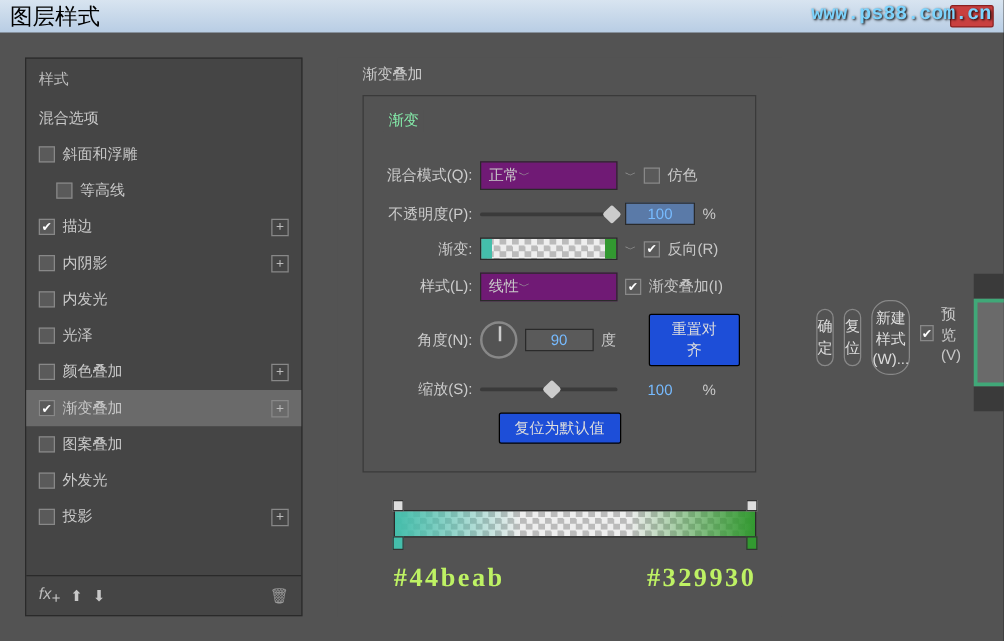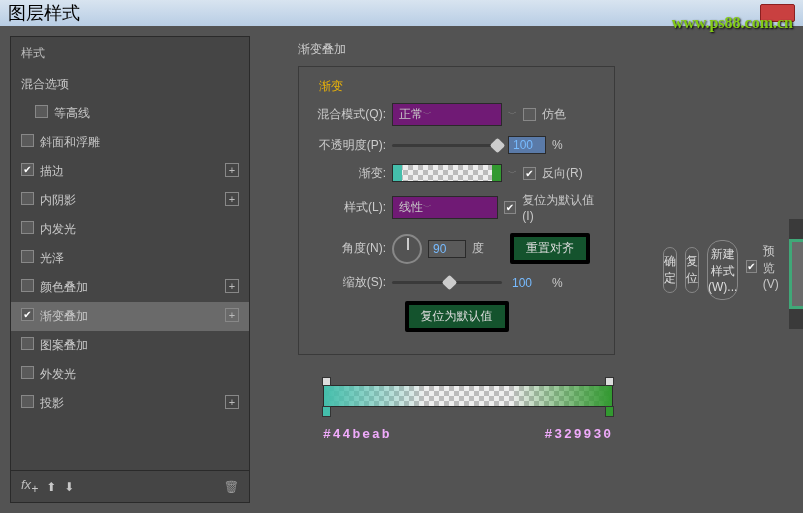--- a/index.html
+++ b/index.html
@@ -1,84 +1,84 @@
 <!DOCTYPE html>
 <html><head>
 <meta charset="utf-8">
 <style>
 *{box-sizing:border-box;margin:0;padding:0;font-family:"Microsoft YaHei",sans-serif;font-size:12px;color:#c8c8c8}
 body{background:#1a1a1a;width:803px;height:513px;overflow:hidden}
 .window{width:803px;height:513px;background:#535353;position:relative}
 .titlebar{height:26px;background:linear-gradient(#d8e4f0,#b8cde4);display:flex;align-items:center;padding:0 8px;justify-content:space-between}
 .titlebar-text{color:#000;font-size:18px}
-.watermark{position:absolute;top:14px;right:10px;color:#84cc16;font-family:Liberation Serif, serif;font-size:16px;font-weight:bold;text-shadow:1px 1px 2px #000;z-index:100}
+.watermark{position:absolute;top:2px;right:10px;color:#7dd3fc;font-family:Liberation Mono, monospace;font-size:16px;font-weight:bold;text-shadow:1px 1px 2px #000;z-index:100}
 .close-btn{width:35px;height:18px;background:#c94040;border:1px solid #8a2020;border-radius:2px;position:relative}
-.content{display:flex;padding:10px;gap:28px;height:calc(100% - 26px)}
+.content{display:flex;padding:20px;gap:28px;height:calc(100% - 26px)}
 .sidebar{width:240px;background:#454545;border:1px solid #2a2a2a;display:flex;flex-direction:column}
 .sidebar-header{padding:8px 10px;color:#bbb}
-.sidebar-item{display:flex;align-items:flex-start;padding:6px 10px;gap:6px;cursor:pointer;position:relative}
+.sidebar-item{display:flex;align-items:center;padding:6px 10px;gap:6px;cursor:pointer;position:relative}
 .sidebar-item.sub{padding-left:24px}
 .sidebar-item.selected{background:#6a6a6a}
 .cb{width:13px;height:13px;border:1px solid #888;background:#5a5a5a;display:inline-flex;align-items:center;justify-content:center;font-size:10px;color:#fff}
 .cb.checked::after{content:"✔";color:#fff;font-size:10px}
 .plus{position:absolute;right:10px;width:14px;height:14px;border:1px solid #888;display:flex;align-items:center;justify-content:center;font-size:11px;color:#bbb}
 .sidebar-footer{margin-top:auto;display:flex;padding:6px 10px;gap:8px;border-top:1px solid #2a2a2a;align-items:center}
 .fx-icon{color:#bbb;font-style:italic;font-size:13px}
 .trash{margin-left:auto;color:#999}
 .main{flex:1;background:#535353;padding:5px 20px;position:relative}
 .panel-title{color:#ccc;margin-bottom:8px}
 .fieldset{border:1px solid #3a3a3a;padding:12px;margin-bottom:10px}
-.fieldset-label{color:#eab308;margin:-18px 0 8px 4px;background:#535353;display:inline-block;padding:0 4px}
+.fieldset-label{color:#86efac;margin:-18px 0 24px 4px;background:#535353;display:inline-block;padding:0 4px}
 .row{display:flex;align-items:center;margin-bottom:10px;gap:6px}
 .label{text-align:right;min-width:75px;color:#ccc}
 .select{background:#701a75;border:1px solid #2a2a2a;padding:2px 6px;width:110px;display:flex;justify-content:flex-start;align-items:center}
 .chev{font-size:9px;color:#999}
-.num-input{background:#5a5a5a;border:1px solid #2a2a2a;color:#77bbff;padding:1px 4px;width:38px;text-align:left}
+.num-input{background:#5a5a5a;border:1px solid #2a2a2a;color:#77bbff;padding:1px 4px;width:56px;text-align:center}
 .num-input.sel{background:#5a7aa8}
 .gradient-bar{width:110px;height:18px;border:1px solid #2a2a2a;background:linear-gradient(90deg,#44beab 0%,#44beab 8%,transparent 8%,transparent 92%,#329930 92%,#329930 100%),repeating-conic-gradient(#bbb 0 25%,#eee 0 50%) 0 0/10px 10px}
 .dial{width:30px;height:30px;border:2px solid #888;border-radius:50%;position:relative;background:#535353}
 .dial::after{content:"";position:absolute;width:2px;height:12px;background:#ccc;top:2px;left:13px}
 .slider{width:110px;height:3px;background:#3a3a3a;position:relative;border-radius:2px}
 .slider-thumb{position:absolute;width:11px;height:11px;background:#ccc;border-radius:2px;top:-4px;transform:rotate(45deg)}
-.btn{background:#14532d;border:4px solid #000000;padding:3px 12px;color:#ddd;cursor:pointer;border-radius:2px}
+.btn{background:#1d4ed8;border:1px solid #000000;padding:3px 12px;color:#ddd;cursor:pointer;border-radius:2px}
 .right-panel{width:130px;display:flex;flex-direction:row;gap:8px;align-items:center}
 .pill-btn{width:120px;padding:5px 0;border:1px solid #888;border-radius:14px;text-align:center;color:#ddd;cursor:pointer;background:#535353}
 .preview-box{width:110px;height:110px;background:#3a3a3a;display:flex;align-items:center;justify-content:center;margin-top:8px}
 .preview-inner{width:70px;height:70px;background:#6a6a6a;border:3px solid #40a878}
 .grad-editor{margin-top:30px;position:relative;width:290px;margin-left:25px}
 .grad-strip{height:22px;border:1px solid #2a2a2a;background:linear-gradient(90deg,#44beab 0%,rgba(68,190,171,0) 35%,rgba(50,153,48,0) 65%,#329930 100%),repeating-conic-gradient(#bbb 0 25%,#eee 0 50%) 0 0/10px 10px;position:relative}
 .stop-top{position:absolute;top:-9px;width:9px;height:9px;background:#ddd;border:1px solid #333}
 .stop-bot{position:absolute;bottom:-11px;width:9px;height:11px;background:#ddd;border:1px solid #333}
 .hex-labels{display:flex;justify-content:space-between;margin-top:20px}
-.hex{color:#f0abfc;font-family:Liberation Mono, monospace;font-size:13px;font-weight:bold;letter-spacing:2px}
+.hex{color:#bef264;font-family:Liberation Serif, serif;font-size:21px;font-weight:bold;letter-spacing:2px}
 </style>
 </head>
 <body>
 
 <div class="window">
   <div class="titlebar">
     <span class="titlebar-text">图层样式</span>
     <div class="close-btn"></div>
   </div>
   <div class="watermark">www.ps88.com.cn</div>
 
   <div class="content">
     <div class="sidebar">
       <div class="sidebar-header">样式</div>
       <div class="sidebar-item">
           <span>混合选项</span>
         </div>
 
+      <div class="sidebar-item">
+          <span class="cb"></span>
+          <span>斜面和浮雕</span>
+        </div>
       <div class="sidebar-item sub">
           <span class="cb"></span>
           <span>等高线</span>
-        </div>
-      <div class="sidebar-item">
-          <span class="cb"></span>
-          <span>斜面和浮雕</span>
         </div>
       <div class="sidebar-item">
           <span class="cb checked"></span>
           <span>描边</span>
           <span class="plus">+</span>
         </div>
       <div class="sidebar-item">
           <span class="cb"></span>
           <span>内阴影</span>
           <span class="plus">+</span>
@@ -156,21 +156,21 @@
           <span>反向(R)</span>
         </div>
 
         <div class="row">
           <span class="label">样式(L):</span>
           <div class="select">
               <span>线性</span>
               <span class="chev">﹀</span>
             </div>
           <span class="cb checked"></span>
-          <span>复位为默认值(I)</span>
+          <span>渐变叠加(I)</span>
         </div>
 
         <div class="row">
           <span class="label">角度(N):</span>
           <div class="dial"></div>
           <span class="num-input">90</span>
           <span>度</span>
           <button class="btn" style="margin-left:20px">重置对齐</button>
         </div>
 

